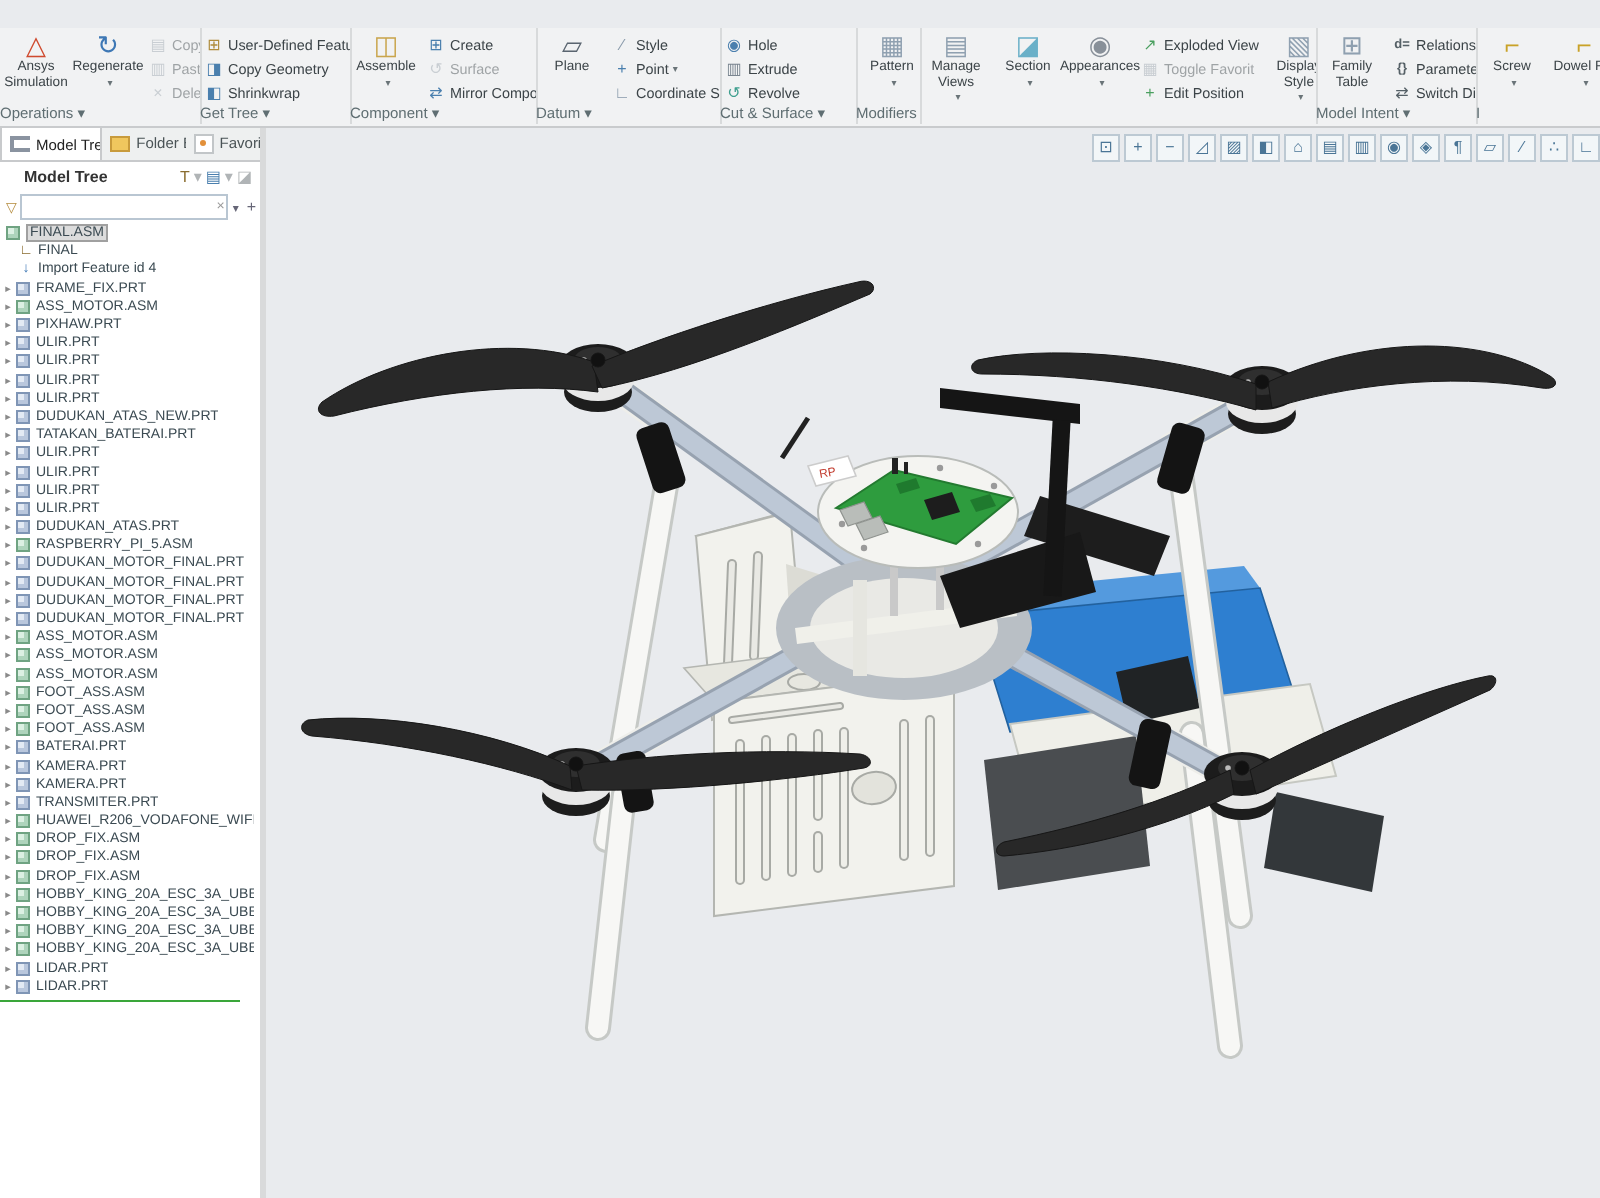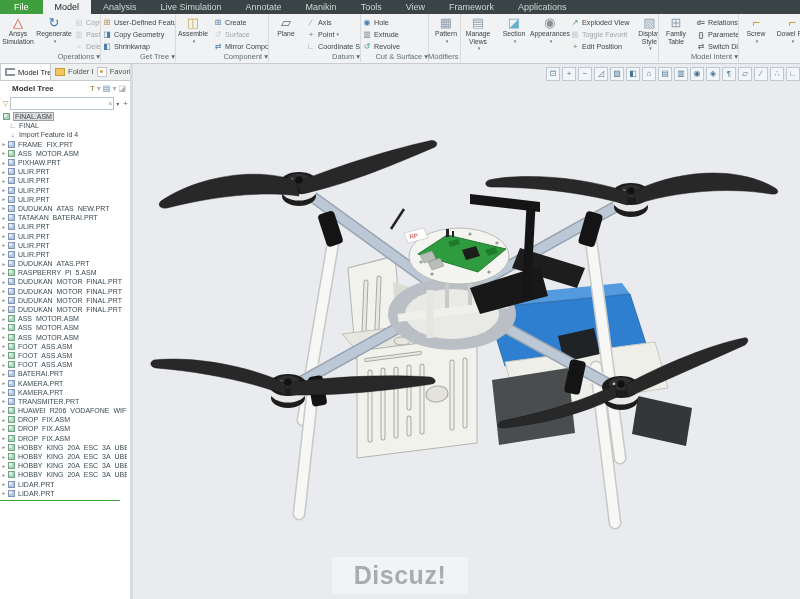--- a/index.html
+++ b/index.html
@@ -11,21 +11,21 @@
     display:flex;align-items:stretch;z-index:40;}
   .tab{font-size:9px;color:#cfd6d6;padding:2px 12px 0 12px;cursor:default;white-space:nowrap;}
   .tab.file{background:#3f9e3d;color:#fff;padding:2px 14px 0 14px;}
   .tab.sel{background:#f1f2f3;color:#222;}
 
   
   .ribbon{position:absolute;left:0;top:14px;width:800px;height:49px;background:#f1f2f3;
     border-bottom:1px solid #c9cbcd;z-index:39;}
   .rgroup{position:absolute;top:0;height:48px;border-right:1px solid #d8dadb;overflow:hidden;}
   .gbody{position:absolute;left:0;top:0;right:0;height:38px;display:flex;align-items:flex-start;padding-top:1px;}
-  .glabel{position:absolute;left:0;right:0;bottom:0;height:10px;text-align:right;font-size:7.5px;
+  .glabel{position:absolute;left:0;right:0;bottom:0;height:10px;text-align:left;font-size:7.5px;
     color:#5f6e72;line-height:10px;white-space:nowrap;}
   .bigcol{display:flex;flex-direction:row;height:38px;}
   .bigbtn{width:34px;min-width:26px;height:37px;display:flex;flex-direction:column;align-items:center;
     justify-content:flex-start;margin:0 1px;cursor:default;}
   .bigbtn .icn{font-size:13px;line-height:15px;height:15px;}
   .bigbtn .lbl{font-size:6.8px;line-height:7.5px;color:#3c4448;text-align:center;white-space:normal;}
   .rowcol{display:flex;flex-direction:column;justify-content:flex-start;margin:1px 2px;}
   .rowbtn{display:flex;align-items:center;height:12px;font-size:7.2px;color:#3c4448;white-space:nowrap;cursor:default;}
   .rowbtn .icn{width:10px;font-size:8px;text-align:center;margin-right:2px;}
   .arr{font-size:5px;color:#6a7478;margin-left:2px;}
@@ -76,32 +76,20 @@
   svg.scene{position:absolute;left:0;top:0;z-index:5;}
   .watermark{position:absolute;left:199px;top:494px;width:136px;height:37px;background:#f2f3f5;
     border-radius:2px;display:flex;align-items:center;justify-content:center;z-index:25;}
   .watermark span{font-size:25px;font-weight:bold;color:#a9acaf;letter-spacing:0.5px;}
 </style>
 </head>
 <body>
 
 <div id="app">
 
-  <div class="tabbar">
-      <div class="tab file">File</div>
-      <div class="tab sel">Model</div>
-      <div class="tab">Analysis</div>
-      <div class="tab">Live Simulation</div>
-      <div class="tab">Annotate</div>
-      <div class="tab">Manikin</div>
-      <div class="tab">Tools</div>
-      <div class="tab">View</div>
-      <div class="tab">Framework</div>
-      <div class="tab">Applications</div>
-    </div>
 
   <div class="ribbon">
       <div class="rgroup" style="left: 0px; width: 100px;">
         <div class="gbody">
           <div class="bigcol">
             <div class="bigbtn">
               <span class="icn" style="color: rgb(207, 74, 46);">△</span>
               <span class="lbl">Ansys Simulation</span>
             </div>
             <div class="bigbtn">
@@ -176,21 +164,21 @@
         <div class="gbody">
           <div class="bigcol">
             <div class="bigbtn">
               <span class="icn" style="color: rgb(90, 101, 112);">▱</span>
               <span class="lbl">Plane</span>
             </div>
           </div>
           <div class="rowcol">
             <div class="rowbtn">
               <span class="icn" style="color: rgb(136, 153, 170);">∕</span>
-              <span>Axis</span>
+              <span>Style</span>
             </div>
             <div class="rowbtn">
               <span class="icn" style="color: rgb(74, 127, 174);">+</span>
               <span>Point</span>
               <span class="arr">▾</span>
             </div>
             <div class="rowbtn">
               <span class="icn" style="color: rgb(136, 153, 170);">∟</span>
               <span>Coordinate System</span>
             </div>
@@ -760,17 +748,14 @@
           <circle cx="288" cy="382" r="3.5" fill="#111111"></circle>
         </g>
         <g>
           <path d="M 617,397 C 581,415 537,425 502,428 C 497,428 497,423 502,421 C 546,412 582,401 615,385 Z"></path>
           <path d="M 625,385 C 663,364 713,344 744,338 C 749,337 749,342 745,345 C 709,361 664,381 628,397 Z"></path>
           <circle cx="621" cy="384" r="3.5" fill="#111111"></circle>
         </g>
       </g>
     </svg>
 
-    <div class="watermark">
-      <span>Discuz!</span>
-    </div>
   </div>
 </div>
 
 </body></html>

